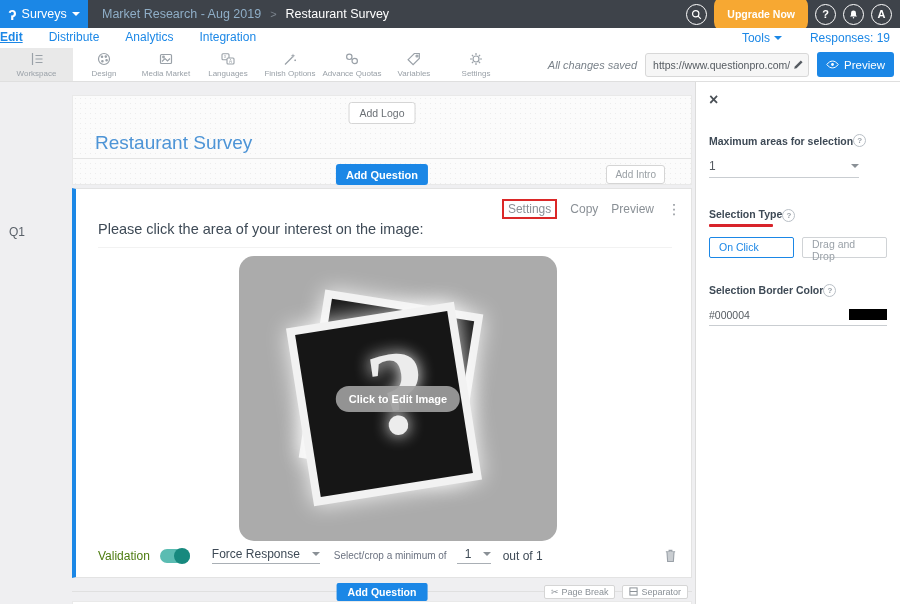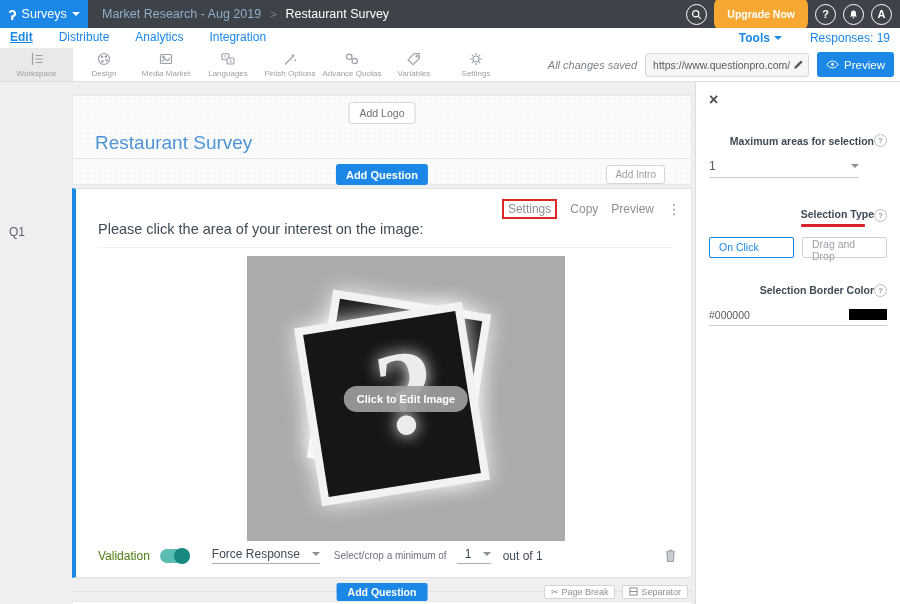--- a/index.html
+++ b/index.html
@@ -15,25 +15,25 @@
   .breadcrumb { display:flex; align-items:center; gap:9px; margin-left:14px; font-size:12.5px; }
   .crumb-parent { color:#8FAEC7; cursor:pointer; }
   .crumb-sep { color:#7C858E; font-size:11px; }
   .crumb-current { color:#FFFFFF; }
   .header-right { margin-left:auto; display:flex; align-items:center; gap:7px; padding-right:8px; }
   .hdr-circle { width:21px; height:21px; border:1.5px solid #fff; border-radius:50%; display:flex; align-items:center; justify-content:center; color:#fff; font-size:11px; font-weight:bold; cursor:pointer; }
   .upgrade-btn { height:36px; padding:0 13px; background:#F7A832; border:none; border-radius:10px; color:#fff; font-size:10.5px; font-weight:bold; cursor:pointer; font-family:inherit; }
 
   
   .nav-row { position:absolute; top:28px; left:0; width:900px; height:20px; background:#fff; display:flex; align-items:center; }
-  .nav-tabs { display:flex; gap:26px; padding-left:10px; }
+  .nav-tabs { display:flex; gap:26px; }
   .nav-tab { font-size:12px; color:#1B87E6; cursor:pointer; padding-bottom:2px; }
   .nav-tab.active { text-decoration:underline; font-weight:bold; }
   .nav-right { margin-left:auto; display:flex; align-items:center; gap:28px; padding-right:10px; font-size:12px; color:#1B87E6; }
-  .tools-lbl { display:flex; align-items:center; gap:4px; cursor:pointer; font-weight:bold; }
+  .tools-lbl { display:flex; align-items:center; gap:4px; cursor:pointer; font-weight:normal; }
 
   
   .toolbar { position:absolute; top:48px; left:0; width:900px; height:34px; background:#fff; border-bottom:1px solid #DFDFDF; display:flex; }
   .tb-item { width:62px; height:100%; display:flex; flex-direction:column; align-items:center; justify-content:center; gap:2px; cursor:pointer; }
   .tb-item.active { background:#E9E9E9; width:73px; }
   .tb-label { font-size:8px; color:#9AA1A8; white-space:nowrap; }
   .tb-icon svg { display:block; }
   .toolbar-right { position:absolute; right:6px; top:0; height:33px; display:flex; align-items:center; gap:8px; }
   .status-text { font-style:italic; font-size:11px; color:#7A828A; }
   .url-box { width:164px; height:24px; background:#F6F6F6; border:1px solid #D8D8D8; border-radius:3px; display:flex; align-items:center; padding:0 4px 0 7px; }
@@ -53,21 +53,21 @@
   .add-intro { position:absolute; right:26px; top:69px; height:19px; padding:0 8px; background:#fff; border:1px solid #D5D5D5; border-radius:3px; font-size:10px; color:#9AA0A5; cursor:pointer; font-family:inherit; }
 
   .question-panel { position:absolute; left:72px; top:188px; width:620px; height:390px; background:#fff; border:1px solid #E3E3E3; border-left:4px solid #1B87E6; }
   .q-actions { position:absolute; top:10px; right:10px; display:flex; align-items:center; gap:13px; font-size:12px; color:#8A9096; }
   .q-action { cursor:pointer; }
   .q-action.annotated { border:2px solid #DB2828; padding:1px 4px; }
   .kebab { font-size:14px; color:#8A9096; cursor:pointer; letter-spacing:0; line-height:1; }
   .q-text { position:absolute; left:22px; top:32px; font-size:14.5px; color:#3E4A56; cursor:text; }
   .q-text-underline { position:absolute; left:22px; top:58px; width:574px; border-top:1px solid #F2F2F2; }
 
-  .img-ph { position:absolute; left:171px; top:67px; width:318px; height:285px; background:#ABABAB; overflow:hidden; cursor:pointer; }
+  .img-ph { position:absolute; left:163px; top:67px; width:318px; height:285px; background:#ABABAB; overflow:hidden; cursor:pointer;border-radius:15px; }
   .frame { position:absolute; background:#F2F2F2; box-shadow:0 0 22px rgba(255,255,255,0.85); }
   .frame-inner { position:absolute; inset:8px; background:#161616; }
   .frame1 { left:72px; top:45px; width:160px; height:170px; transform:rotate(9deg); }
   .frame2 { left:60px; top:58px; width:170px; height:180px; transform:rotate(-9deg); }
   .qmark { position:absolute; left:0; top:68px; width:318px; text-align:center; font-size:120px; font-weight:bold; color:#ECECEC; transform:rotate(-8deg); text-shadow:0 0 16px rgba(255,255,255,0.95); font-family:"Liberation Serif", serif; }
   .edit-pill { position:absolute; left:50%; top:130px; transform:translateX(-50%); height:26px; padding:0 13px; background:rgba(158,158,158,0.92); border:none; border-radius:14px; color:#fff; font-size:11px; font-weight:bold; white-space:nowrap; cursor:pointer; font-family:inherit; }
 
   .validation-row { position:absolute; left:22px; right:14px; top:358px; display:flex; align-items:center; }
   .val-label { font-size:12px; color:#4d7c0f; }
   .toggle { width:30px; height:14px; border-radius:7px; background:#5BBCB2; position:relative; margin-left:10px; cursor:pointer; }
@@ -85,21 +85,21 @@
   .add-q-bottom { position:absolute; left:50%; transform:translateX(-50%); top:0; height:18px; padding:0 11px; background:#1B87E6; border:none; border-radius:2px; color:#fff; font-size:10.5px; font-weight:bold; cursor:pointer; font-family:inherit; }
   .strip-right { position:absolute; right:4px; top:2px; display:flex; gap:7px; }
   .mini-btn { height:14px; padding:0 6px; background:#fff; border:1px solid #D5D5D5; border-radius:2px; font-size:9px; color:#8A9096; display:flex; align-items:center; gap:3px; cursor:pointer; font-family:inherit; }
   .next-slice { position:absolute; left:72px; top:601px; width:620px; height:3px; background:#fff; border:1px solid #E9E9E9; border-bottom:none; }
 
   
   .sidebar { position:absolute; left:695px; top:82px; width:205px; height:522px; background:#fff; border-left:1px solid #DCDCDC; padding:10px 13px; }
   .sb-title-row { display:flex; align-items:center; justify-content:space-between; }
   .sb-title { font-size:13px; color:#6E757C; }
   .sb-close { font-size:16px; font-weight:bold; color:#4A5056; cursor:pointer; line-height:1; }
-  .sb-label-row { display:flex; align-items:center; justify-content:flex-end; margin-top:26px; }
+  .sb-label-row { display:flex; align-items:center; justify-content:flex-start; margin-top:26px; }
   .sb-label { font-size:10.5px; font-weight:bold; color:#3E4A56; }
   .help-badge { width:13px; height:13px; border:1.3px solid #B9BFC6; border-radius:50%; color:#9AA1A8; font-size:8px; font-weight:bold; display:flex; align-items:center; justify-content:center; cursor:pointer; }
   .sb-select { margin-top:12px; width:150px; display:flex; align-items:center; justify-content:space-between; border-bottom:1px solid #C9CDD1; padding-bottom:4px; font-size:12px; color:#555B61; cursor:pointer; }
   .red-underline { width:64px; height:2.5px; background:#D8232A; margin-top:2px; border-radius:1px; }
   .type-btns { display:flex; gap:8px; margin-top:10px; }
   .type-btn { height:21px; padding:0 9px; border-radius:2px; font-size:10.5px; background:#fff; cursor:pointer; font-family:inherit; flex:1; text-align:left; }
   .type-btn.active { border:1px solid #1B87E6; color:#1B87E6; }
   .type-btn.inactive { border:1px solid #D0D3D6; color:#9AA1A8; }
   .color-row { margin-top:12px; display:flex; align-items:center; justify-content:space-between; border-bottom:1px solid #C9CDD1; padding-bottom:4px; }
   .color-val { font-size:10.5px; color:#555B61; }
@@ -355,18 +355,18 @@
     <div class="type-btns">
       <button class="type-btn active">On Click</button>
       <button class="type-btn inactive">Drag and Drop</button>
     </div>
 
     <div class="sb-label-row">
       <span class="sb-label">Selection Border Color</span>
       <span class="help-badge">?</span>
     </div>
     <div class="color-row">
-      <span class="color-val">#000000</span>
+      <span class="color-val">#000004</span>
       <span class="swatch" style="background-color: rgb(0, 0, 0);"></span>
     </div>
   </div>
 
 </div>
 
 </body></html>

